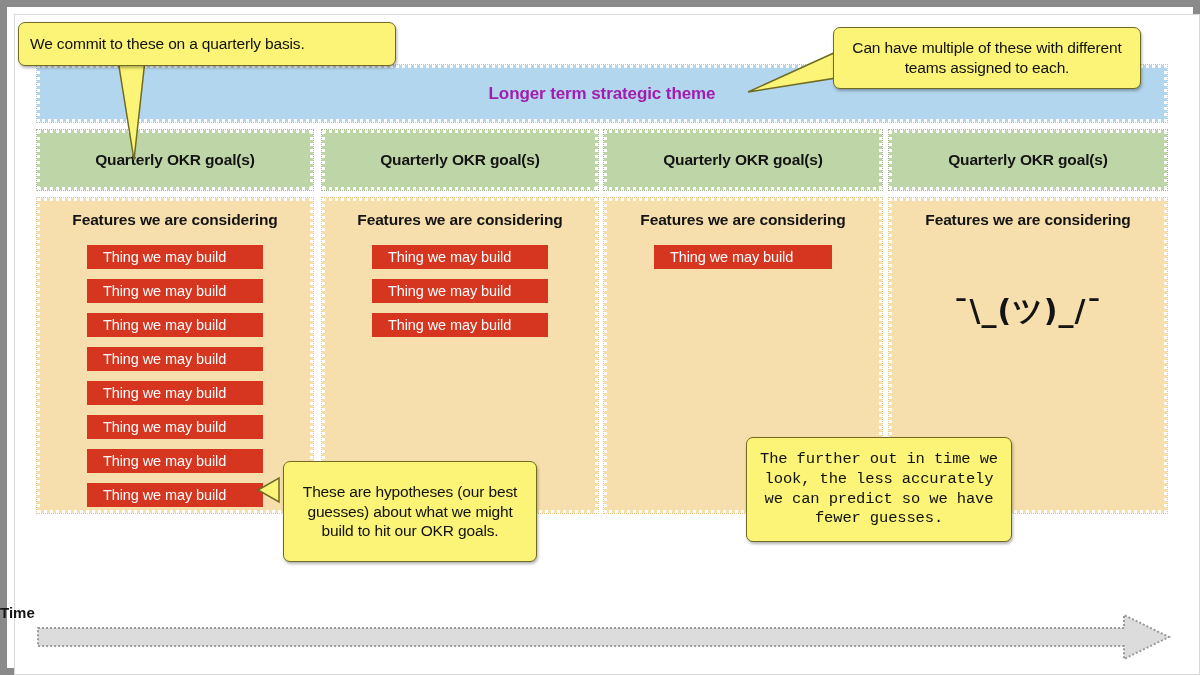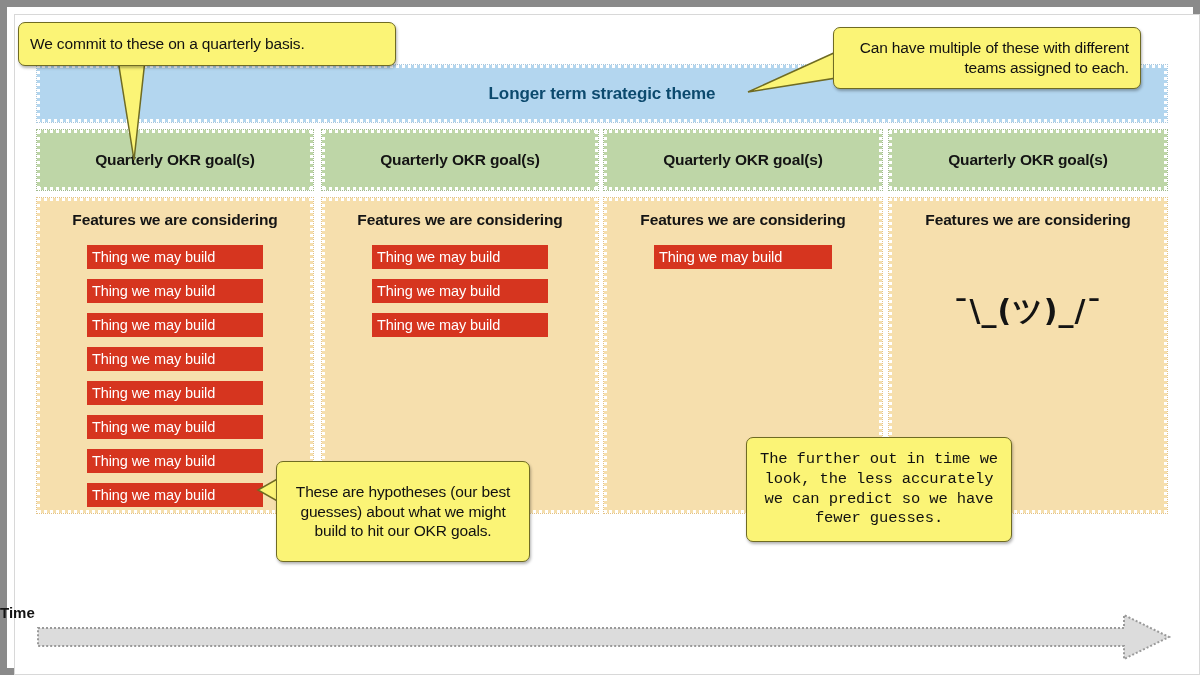--- a/index.html
+++ b/index.html
@@ -29,21 +29,21 @@
   .theme-band{
     position:absolute;left:37px;top:65px;width:1130px;height:57px;
     box-sizing:border-box;
     background:#b3d6ef;
     border:3px dotted #ffffff;
     outline:1px dotted #a9c7dd;
   }
   .theme-label{
     position:absolute;left:0;top:0;width:100%;height:100%;
     display:flex;align-items:center;justify-content:center;
-    font-size:17px;font-weight:bold;color:#0c4a6e;
+    font-size:17px;font-weight:bold;color:#a21caf;
     letter-spacing:-0.1px;
   }
 
   
   .col{position:absolute;top:130px;}
   .okr-box{
     position:absolute;top:0;left:0;
     height:60px;
     box-sizing:border-box;
     background:#bed6a7;
@@ -69,21 +69,21 @@
     text-align:center;line-height:1.33;
     letter-spacing:-0.15px;
   }
   .things{margin-top:14px;}
   .thing{
     margin:0 auto 10px auto;
     background:#d6351f;
     color:#ffffff;
     font-size:14.5px;
     height:24px;line-height:24px;
-    padding-left:5px;
+    padding-left:16px;
     box-sizing:border-box;
     letter-spacing:-0.1px;
     white-space:nowrap;
     overflow:hidden;
   }
   .shrug{
     text-align:center;
     font-size:30px;
     font-weight:bold;
     color:#141414;
@@ -112,22 +112,22 @@
     line-height:1.29;
     padding:7px 11px;
     z-index:20;
     letter-spacing:-0.15px;
   }
   .callout.shadowed{box-shadow:1px 2px 3px rgba(0,0,0,0.30);}
 
   #callout-commit{left:18px;top:22px;width:378px;height:44px;
     display:flex;align-items:center;}
   #callout-multiple{left:833px;top:27px;width:308px;height:62px;
-    display:flex;align-items:center;justify-content:center;text-align:right;}
-  #callout-hypotheses{left:276px;top:461px;width:254px;height:101px;
+    display:flex;align-items:center;justify-content:center;text-align:center;}
+  #callout-hypotheses{left:283px;top:461px;width:254px;height:101px;
     display:flex;align-items:center;justify-content:center;text-align:center;}
   #callout-further{left:746px;top:437px;width:266px;height:105px;
     display:flex;align-items:center;justify-content:center;text-align:center;font-family:Liberation Mono, monospace;}
 
   .tail{position:absolute;z-index:19;}
 </style>
 </head>
 <body>
 
 <div id="stage">

